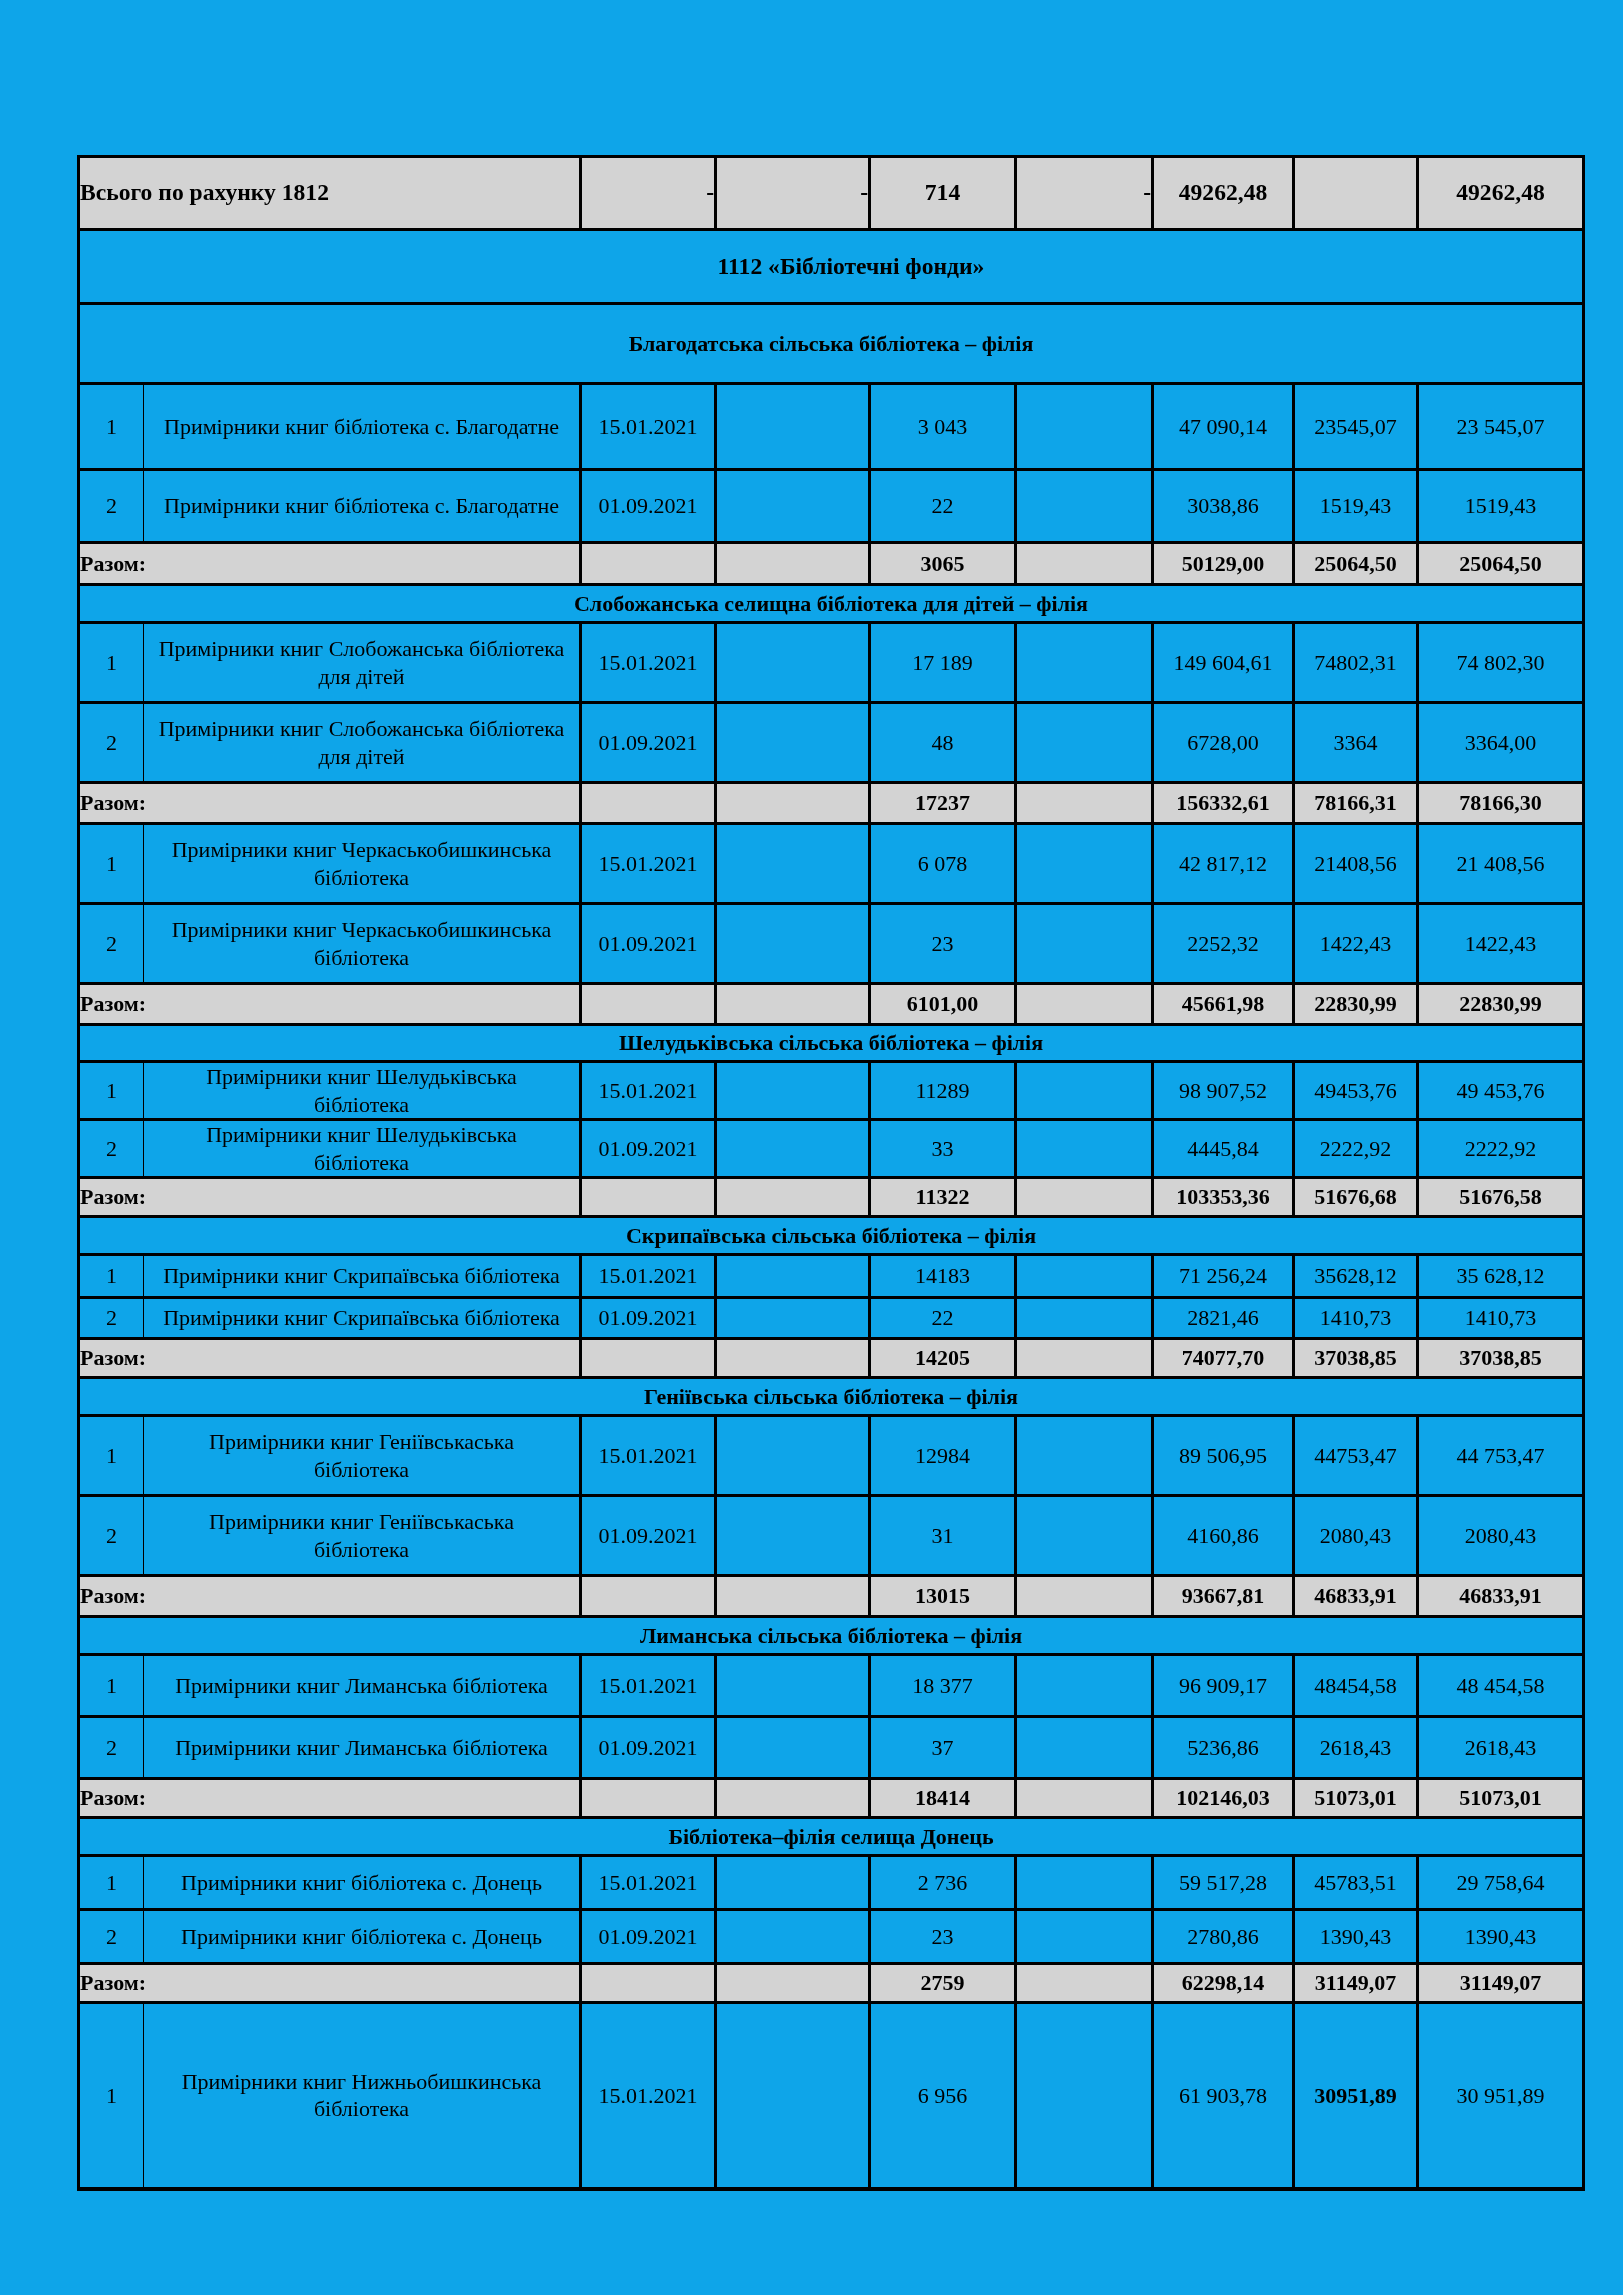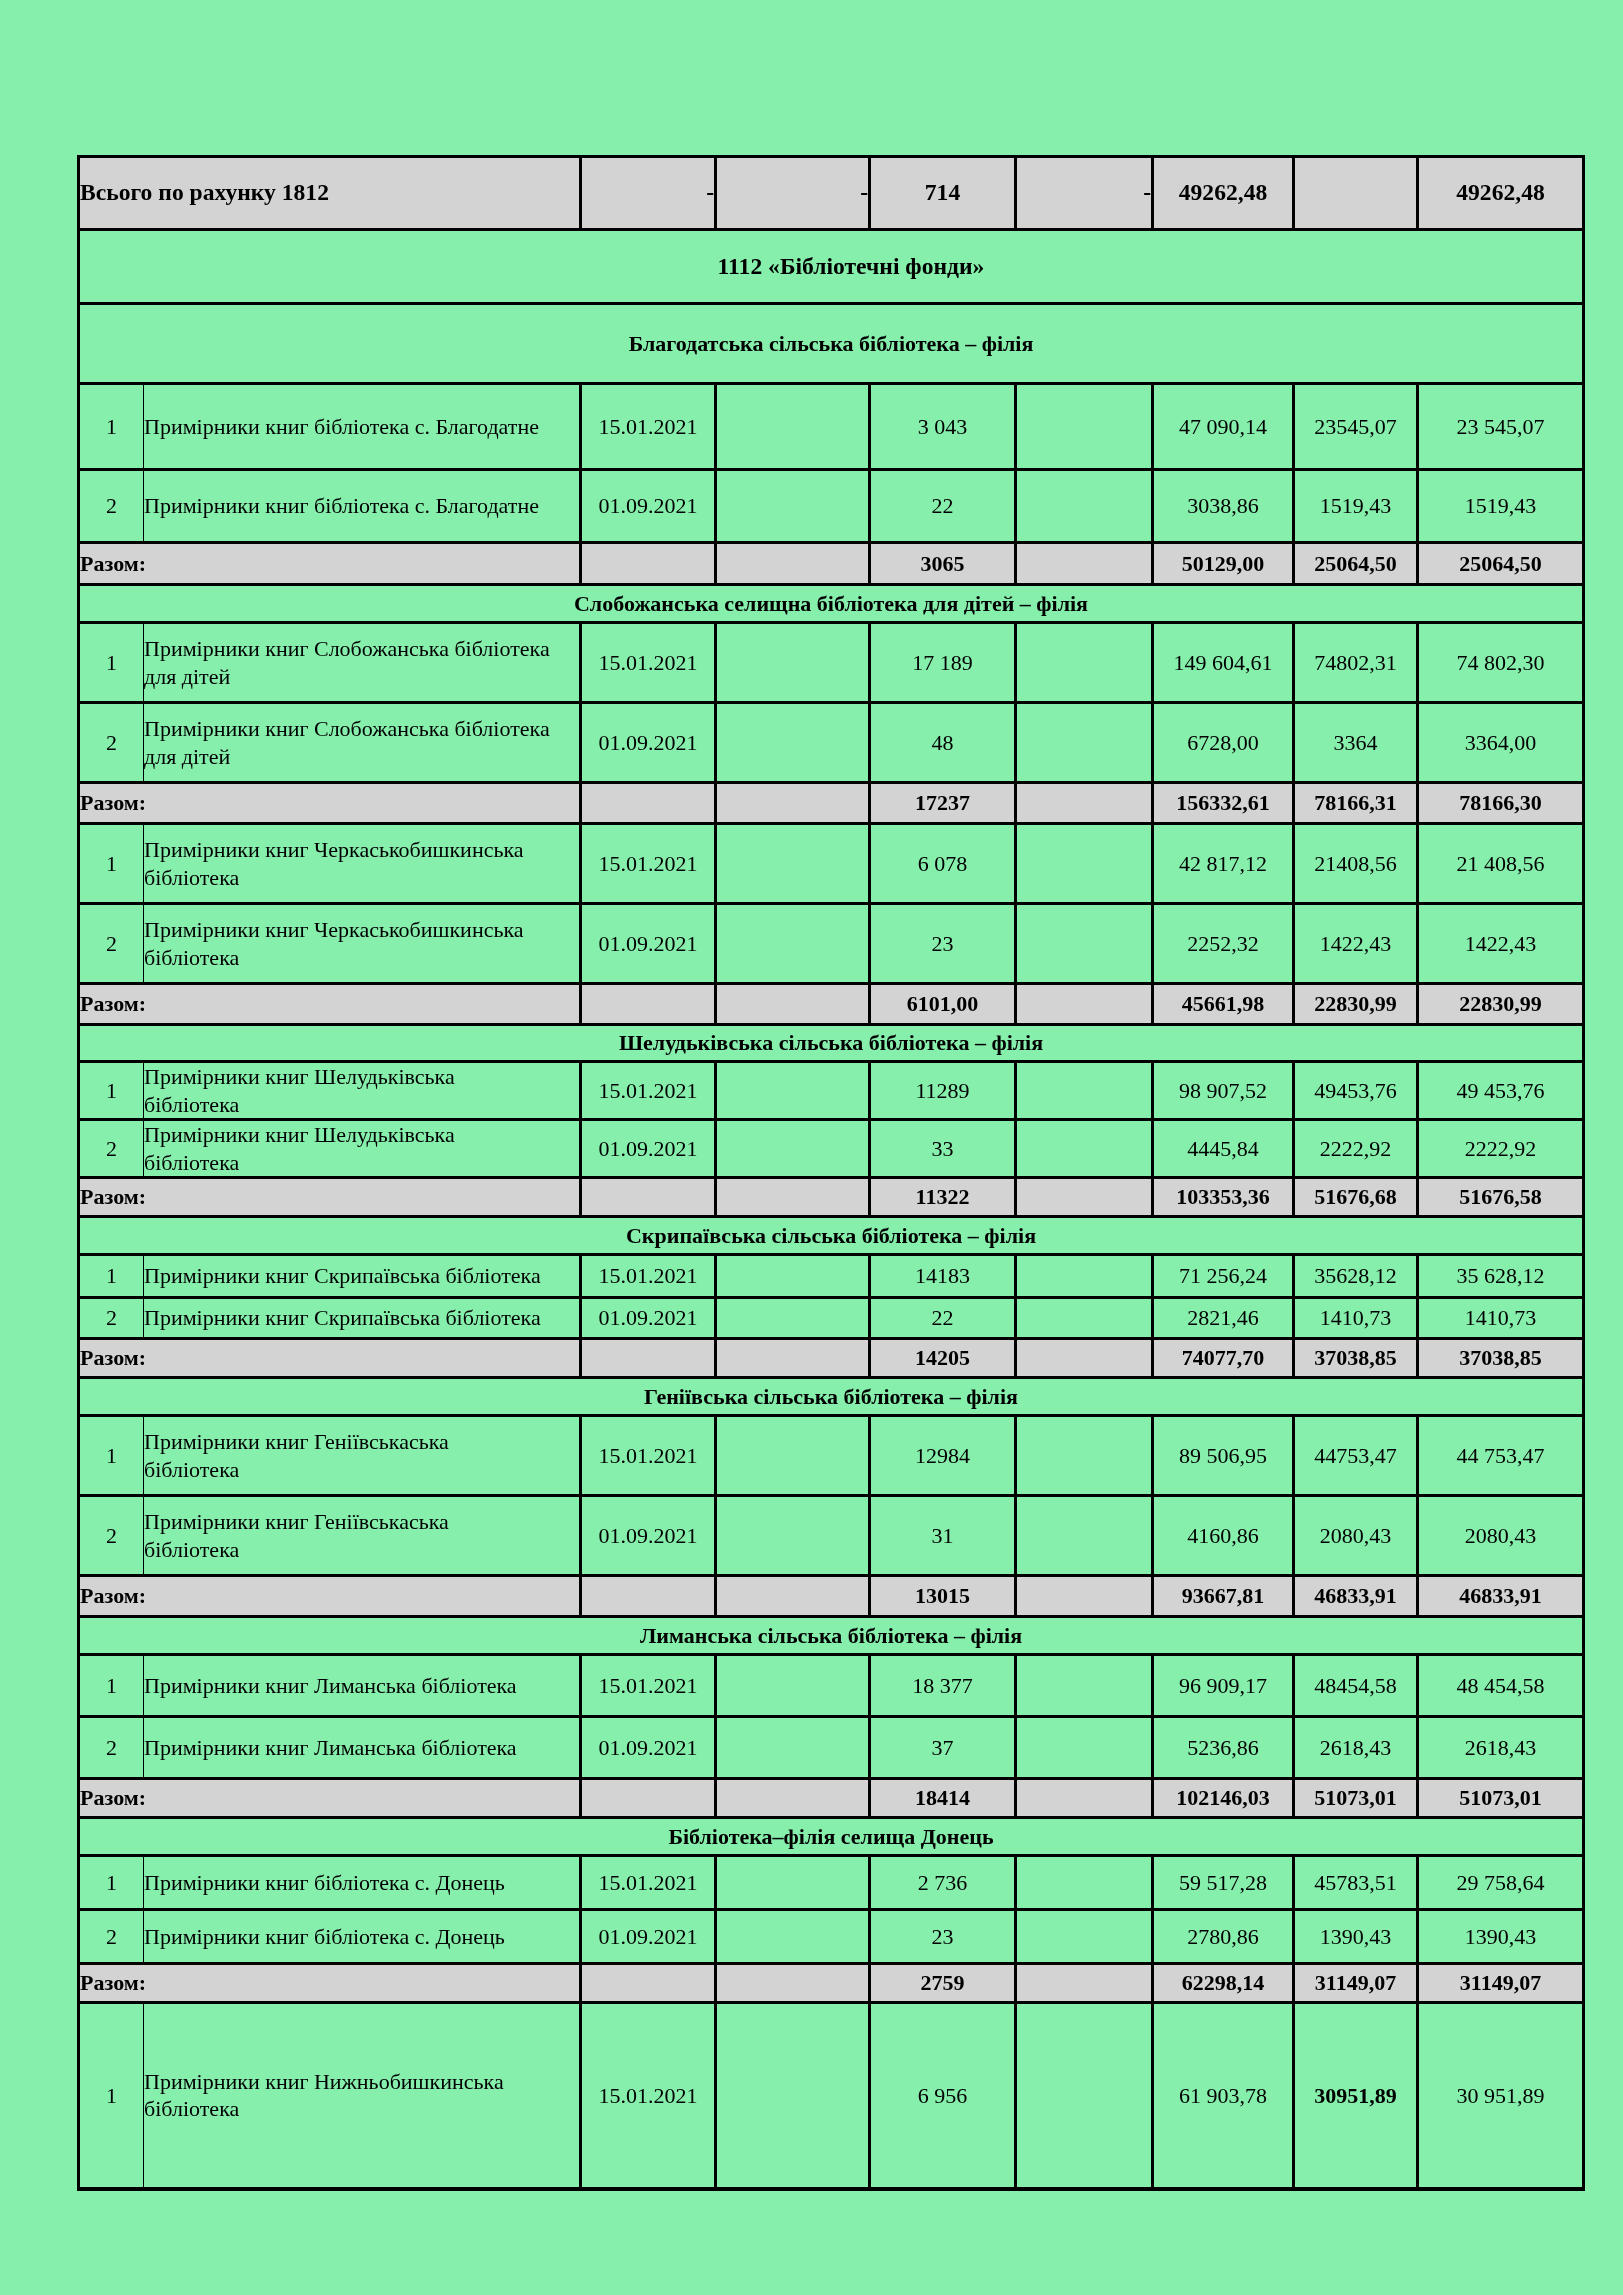--- a/index.html
+++ b/index.html
@@ -1,20 +1,20 @@
 <!DOCTYPE html>
 <html style="font-size:10.5px"><head>
 <meta charset="utf-8">
 <style>
   html,body{margin:0;padding:0;background:#ffffff;}
   .page{
     position:relative;
     width:1623px;
     height:2295px;
-    background:#86efac;
+    background:#0ea5e9;
     font-family:"Liberation Serif","DejaVu Serif",serif;
     color:#000000;
     overflow:hidden;
   }
   table.doc{
     position:absolute;
     left:77px;
     top:155px;
     width:1505px;
     table-layout:fixed;
@@ -37,21 +37,21 @@
   
   table.doc td.desc{border-left:1.3px solid #000;}
   tr.gray td{background:#d3d3d3;}
   td.title{font-weight:bold;text-align:center;font-size:23px;}
   tr.account td{font-weight:bold;text-align:center;font-size:23.6px;padding-left:40px;}
   tr.grand td{font-weight:bold;font-size:23.6px;}
   td.label{text-align:left;padding-left:10.5px;}
   td.dash{text-align:right;padding-right:19.6px;}
   td.numc{text-align:center;}
   td.desc{
-    text-align:left;
+    text-align:center;
     vertical-align:top;
     padding:5.2px 7.9px 0 9.2px;
     white-space:pre-line;
   }
   td.date{text-align:center;}
   td.qty{text-align:center;}
   td.money{text-align:center;}
   tr.total td{font-weight:bold;}
   td.total-label{text-align:left;padding-left:9.2px;font-weight:bold;font-size:23px;}
   td.b{font-weight:bold;}

